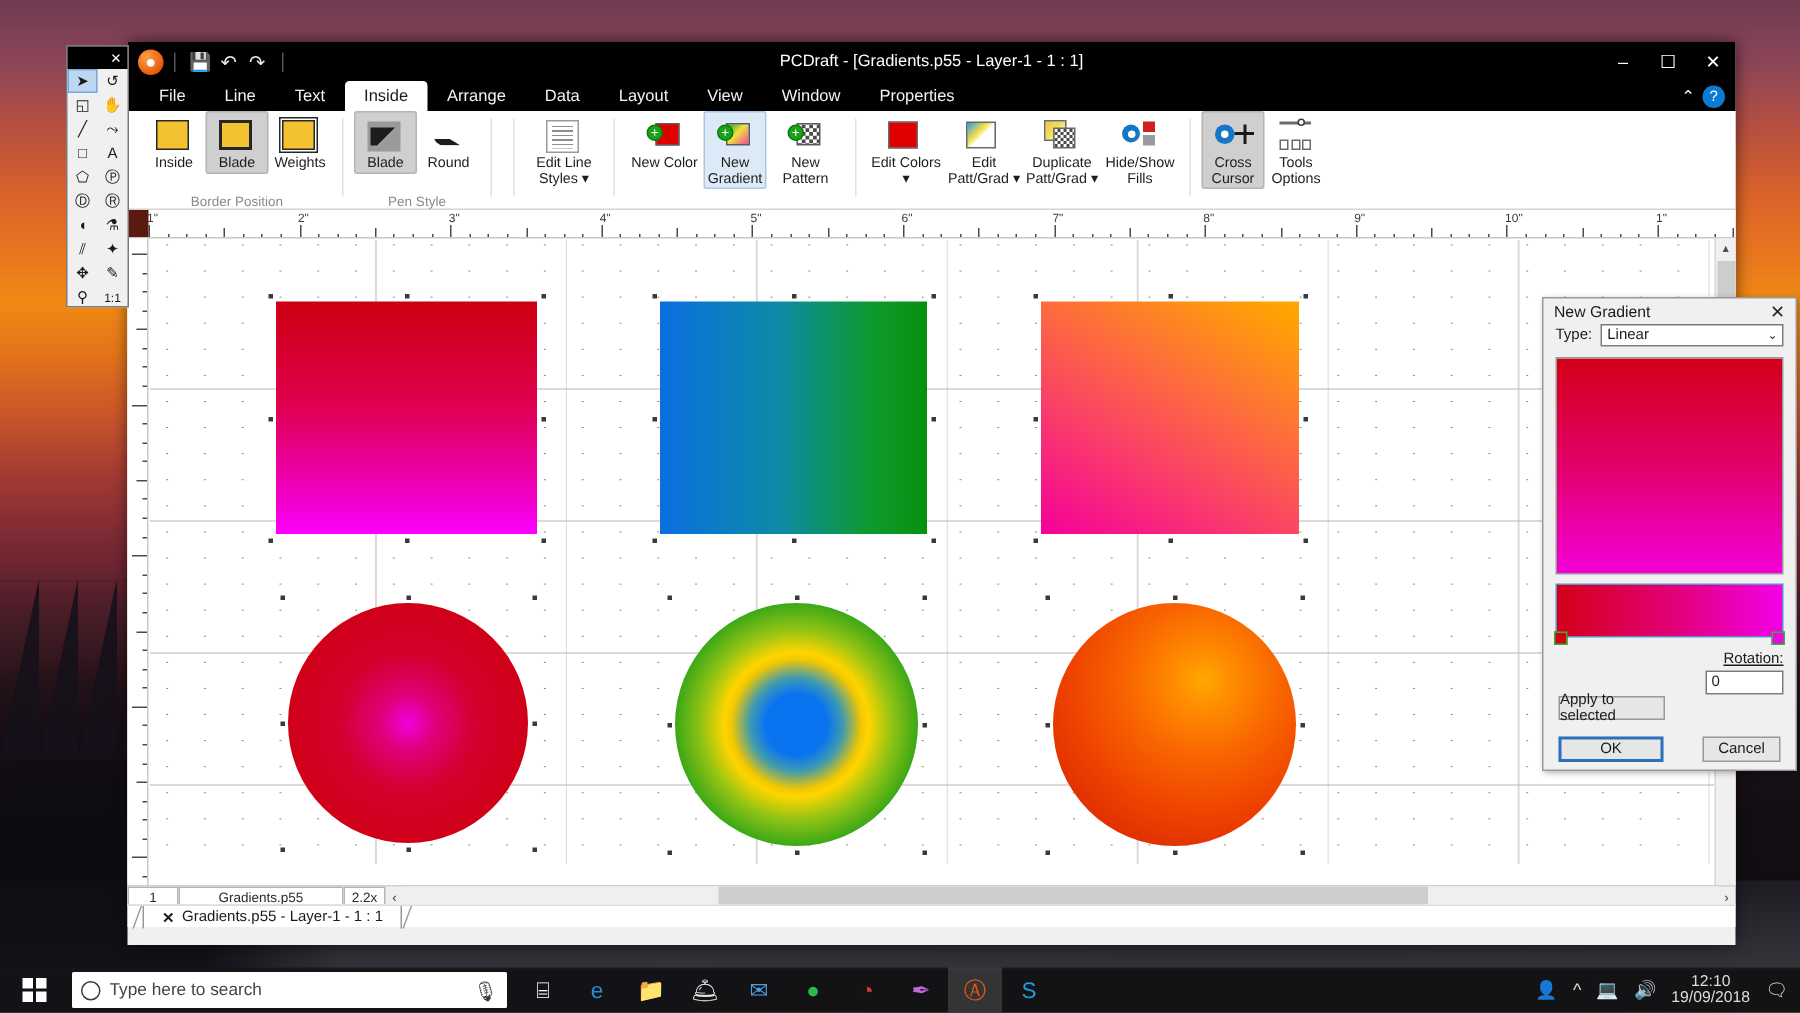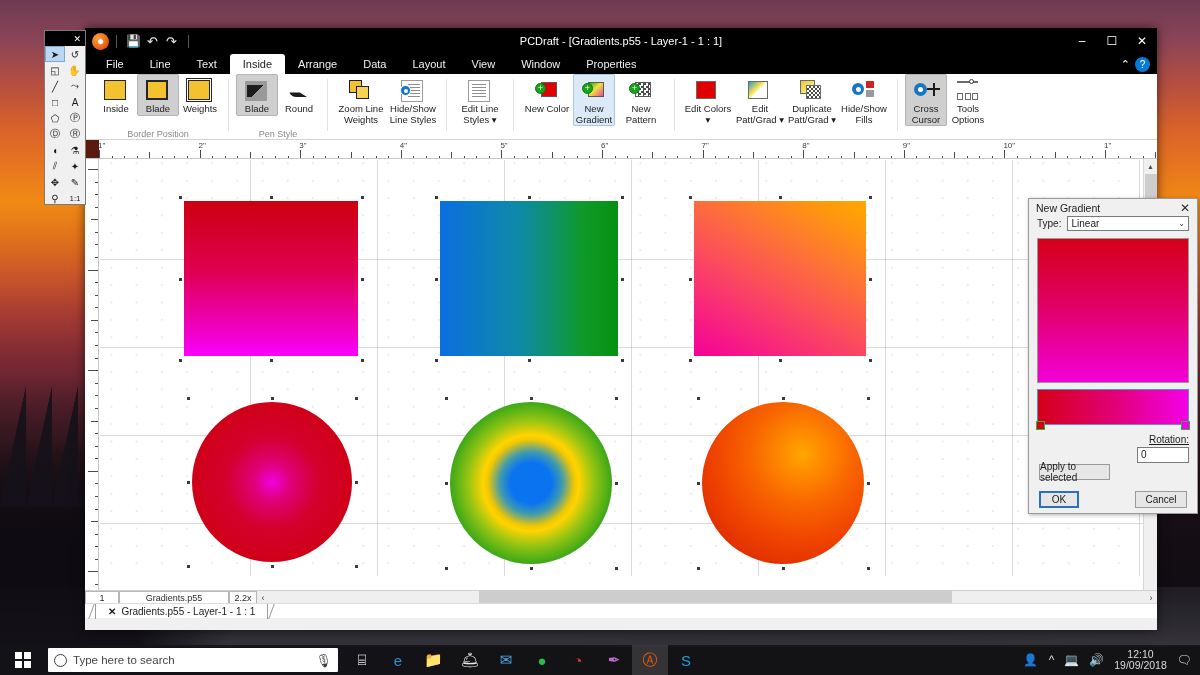--- a/index.html
+++ b/index.html
@@ -290,21 +290,21 @@
   .rot-input {
     position:absolute; right:8px; top:13px; width:52px; height:16px;
     background:#ffffff; border:1px solid #7a7a7a; font-size:10px; padding:0 3px; line-height:14px;
   }
   .btn {
     background:#e6e6e6; border:1px solid #9a9a9a; height:16px;
     display:flex; align-items:center; justify-content:center; font-size:10px;
   }
   .btn.primary { border:2px solid #2b6fbd; }
   #apply-btn { position:absolute; left:10px; top:265px; width:71px; }
-  #ok-btn { position:absolute; left:10px; top:292px; width:40px; height:17px; }
+  #ok-btn { position:absolute; left:10px; top:292px; width:70px; height:17px; }
   #cancel-btn { position:absolute; right:10px; top:292px; width:52px; height:17px; }
 </style>
 </head>
 <body>
 
 <div id="desktop">
   <div class="hill"></div>
   <div class="snow"></div>
   <div class="trees"></div>
 </div>
@@ -385,40 +385,20 @@
             </div>
           <span>Round</span>
         </div>
       </div>
       <div class="gname">Pen Style</div>
     </div>
 
     <div class="grp-div"></div>
 
     <div class="grp">
-      <div class="row">
-        <div class="rb wide">
-          <div class="ico">
-            <div class="layers">
-                <i></i>
-                <i></i>
-              </div>
-          </div>
-          <span>Zoom Line Weights</span>
-        </div>
-        <div class="rb wide">
-          <div class="ico">
-            <div class="doc">
-                <div class="lines"></div>
-                <div class="eye"></div>
-              </div>
-          </div>
-          <span>Hide/Show Line Styles</span>
-        </div>
-      </div>
       <div class="gname"></div>
     </div>
 
     <div class="grp-div"></div>
 
     <div class="grp">
       <div class="row">
         <div class="rb wide">
           <div class="ico">
             <div class="doc">

